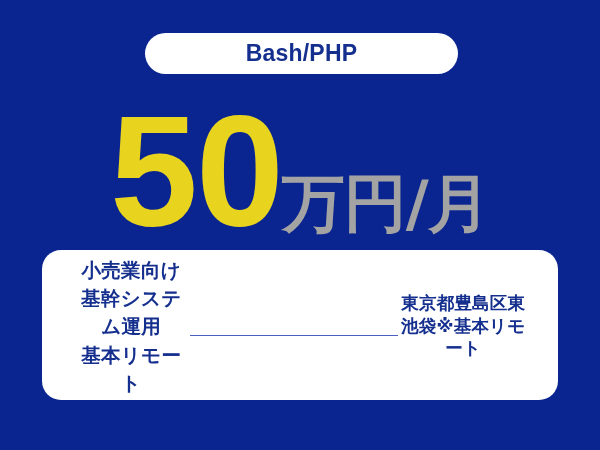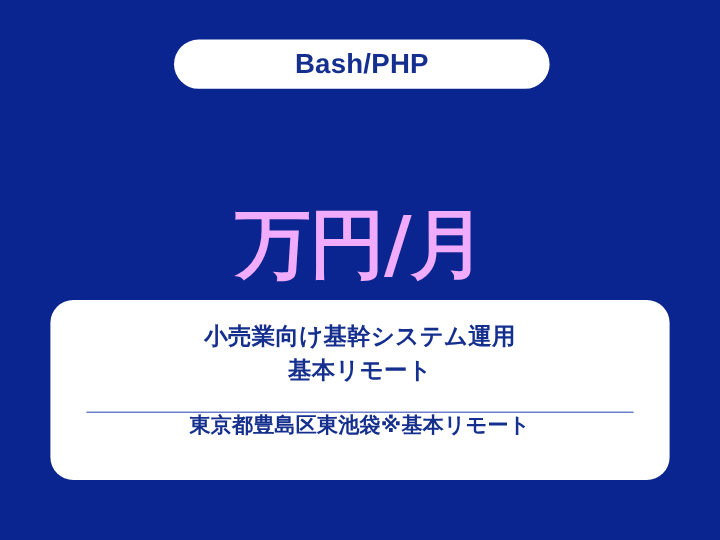--- a/index.html
+++ b/index.html
@@ -56,42 +56,41 @@
   }
   .price-amount {
     color: #e8d41e;
     font-size: 158px;
     font-weight: bold;
     line-height: 0.80;
     letter-spacing: -2px;
     font-family: "Liberation Sans", "DejaVu Sans", sans-serif;
   }
   .price-unit {
-    color: #f0abfc;
+    color: #a3a3a3;
     font-size: 63px;
     font-weight: bold;
     line-height: 0.84;
     letter-spacing: -1px;
     padding-bottom: 2px;
     font-family: "DejaVu Sans", "Liberation Sans", sans-serif;
   }
 
   
   .info-card {
     position: absolute;
     left: 42px;
     top: 250px;
     width: 516px;
     height: 150px;
     background: #ffffff;
     border-radius: 19px;
     box-sizing: border-box;
     padding: 14px 30px 12px 30px;
     display: flex;
-    flex-direction: column;
     align-items: center;
   }
   .job-title {
     color: #152f8e;
     font-size: 19.5px;
     font-weight: bold;
     line-height: 1.45;
     text-align: center;
     letter-spacing: 0.3px;
     font-family: "DejaVu Sans", "Liberation Sans", sans-serif;
@@ -117,20 +116,21 @@
 </head>
 <body>
 
 <div id="card-root">
 
   <div class="tag-pill">
     <span class="tag-pill-label">Bash/PHP</span>
   </div>
 
   <div class="price-row">
+    <span class="price-amount">50</span>
     <span class="price-unit">万円/月</span>
   </div>
 
   <div class="info-card">
     <div class="job-title">
       <span class="job-title-line">小売業向け基幹システム運用</span>
       <span class="job-title-line">基本リモート</span>
     </div>
     <div class="card-divider"></div>
     <div class="job-location">東京都豊島区東池袋※基本リモート</div>

